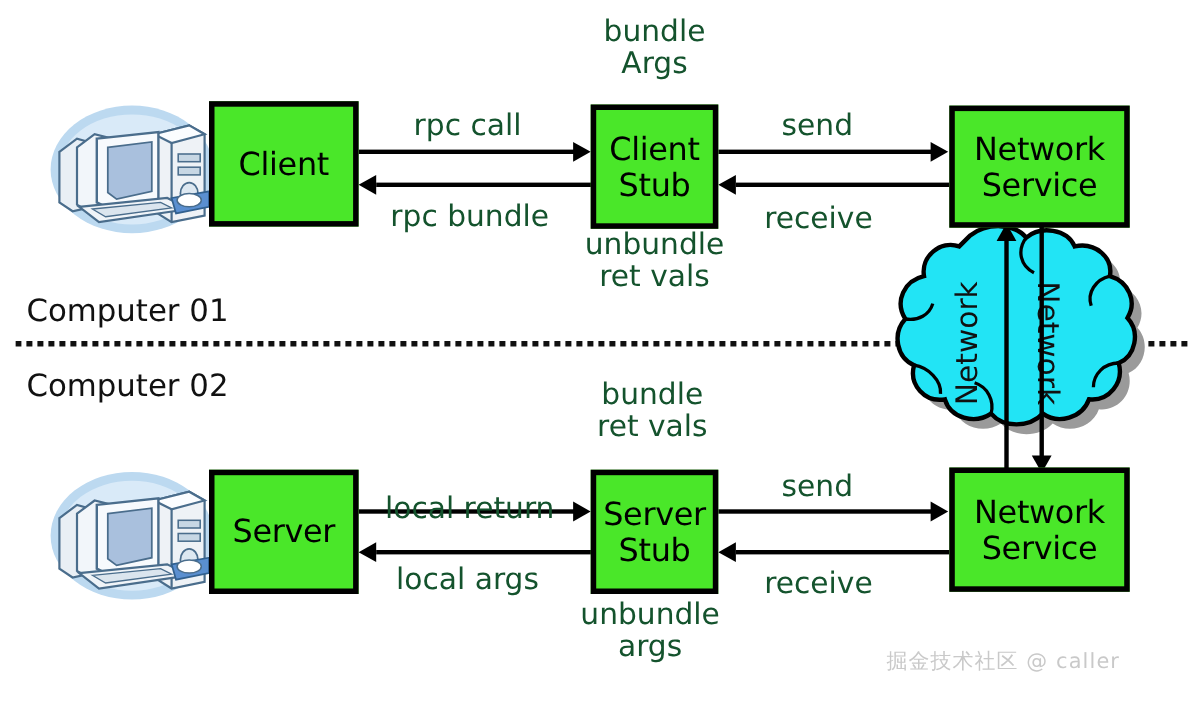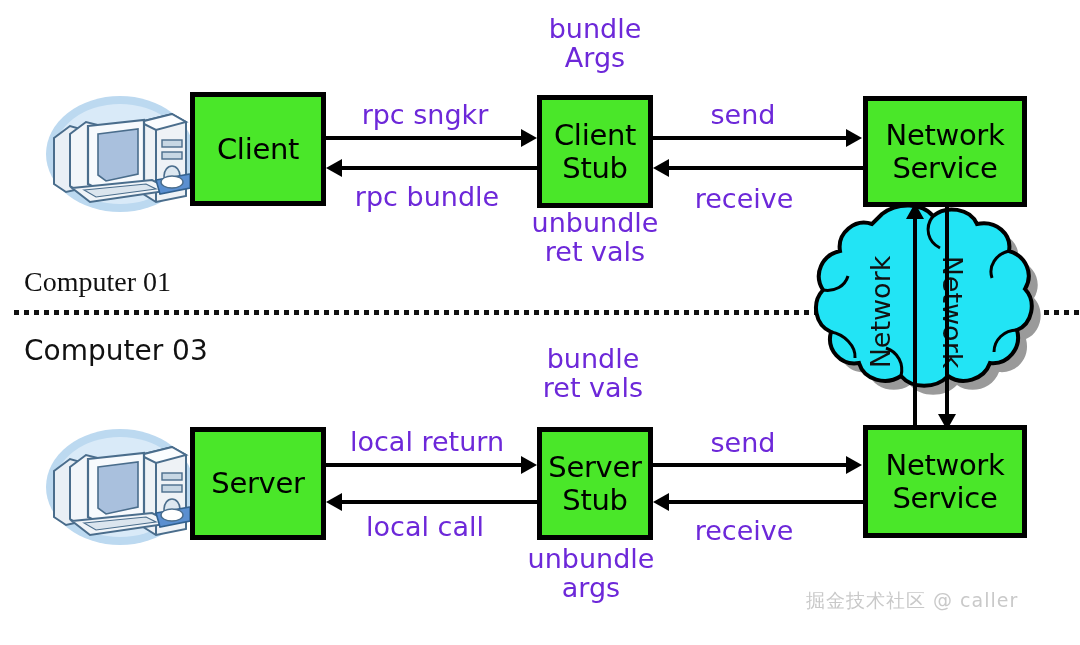--- a/index.html
+++ b/index.html
@@ -31,21 +31,21 @@
     color: #000000;
     font-size: 29px;
     letter-spacing: -0.3px;
     z-index: 6;
   }
   .node-box span { display: block; white-space: nowrap; }
 
   
   .lbl {
     position: absolute;
-    color: #6d28d9;
+    color: #14532d;
     font-size: 27px;
     white-space: nowrap;
     line-height: 1.08;
     z-index: 7;
   }
   .lbl.center { text-align: center; transform: translateX(-50%); }
   .lbl.stack span { display: block; }
 
   .computer-label {
     position: absolute;
@@ -188,37 +188,37 @@
     <span>Args</span>
   </div>
 
   <div class="lbl center stack" style="left:595px; top:208px;">
     <span>unbundle</span>
     <span>ret vals</span>
   </div>
 
   <div class="arrow-line" style="left:326px; top:136px; width:196px;"></div>
   <div class="arrow-head right" style="left:521px; top:129px;"></div>
-  <div class="lbl center" style="left:425px; top:100px;">rpc sngkr</div>
+  <div class="lbl center" style="left:425px; top:100px;">rpc call</div>
 
   <div class="arrow-line" style="left:342px; top:166px; width:196px;"></div>
   <div class="arrow-head left" style="left:326px; top:159px;"></div>
   <div class="lbl center" style="left:427px; top:182px;">rpc bundle</div>
 
   <div class="arrow-line" style="left:653px; top:136px; width:194px;"></div>
   <div class="arrow-head right" style="left:846px; top:129px;"></div>
   <div class="lbl center" style="left:743px; top:100px;">send</div>
 
   <div class="arrow-line" style="left:669px; top:166px; width:194px;"></div>
   <div class="arrow-head left" style="left:653px; top:159px;"></div>
   <div class="lbl center" style="left:744px; top:184px;">receive</div>
 
-  <div class="computer-label" style="left:24px; top:266px;font-family:Liberation Serif, serif;">Computer 01</div>
+  <div class="computer-label" style="left:24px; top:266px;">Computer 01</div>
   <div class="divider"></div>
-  <div class="computer-label" style="left:24px; top:334px;">Computer 03</div>
+  <div class="computer-label" style="left:24px; top:334px;">Computer 02</div>
 
   <div class="cloud-wrap">
     <svg viewBox="0 0 262 220" width="262" height="220">
       <g transform="translate(9,9)">
         <path d="M70 8 C86 -4 110 -3 121 10 C134 -1 158 2 165 18
                  C184 14 200 28 197 45 C214 50 222 68 213 83
                  C225 96 220 118 205 124 C210 142 196 159 178 157
                  C172 174 150 180 136 170 C124 183 100 183 89 170
                  C74 180 52 174 47 157 C29 160 14 144 19 126
                  C3 119 -1 97 11 84 C1 68 10 49 28 45
@@ -293,25 +293,25 @@
     <span>ret vals</span>
   </div>
 
   <div class="lbl center stack" style="left:591px; top:544px;">
     <span>unbundle</span>
     <span>args</span>
   </div>
 
   <div class="arrow-line" style="left:326px; top:463px; width:196px;"></div>
   <div class="arrow-head right" style="left:521px; top:456px;"></div>
-  <div class="lbl center" style="left:427px; top:427px;">local return</div>
+  <div class="lbl center" style="left:427px; top:448px;">local return</div>
 
   <div class="arrow-line" style="left:342px; top:500px; width:196px;"></div>
   <div class="arrow-head left" style="left:326px; top:493px;"></div>
-  <div class="lbl center" style="left:425px; top:512px;">local call</div>
+  <div class="lbl center" style="left:425px; top:512px;">local args</div>
 
   <div class="arrow-line" style="left:653px; top:463px; width:194px;"></div>
   <div class="arrow-head right" style="left:846px; top:456px;"></div>
   <div class="lbl center" style="left:743px; top:428px;">send</div>
 
   <div class="arrow-line" style="left:669px; top:500px; width:194px;"></div>
   <div class="arrow-head left" style="left:653px; top:493px;"></div>
   <div class="lbl center" style="left:744px; top:516px;">receive</div>
 
   <div class="watermark">掘金技术社区 @ caller</div>

